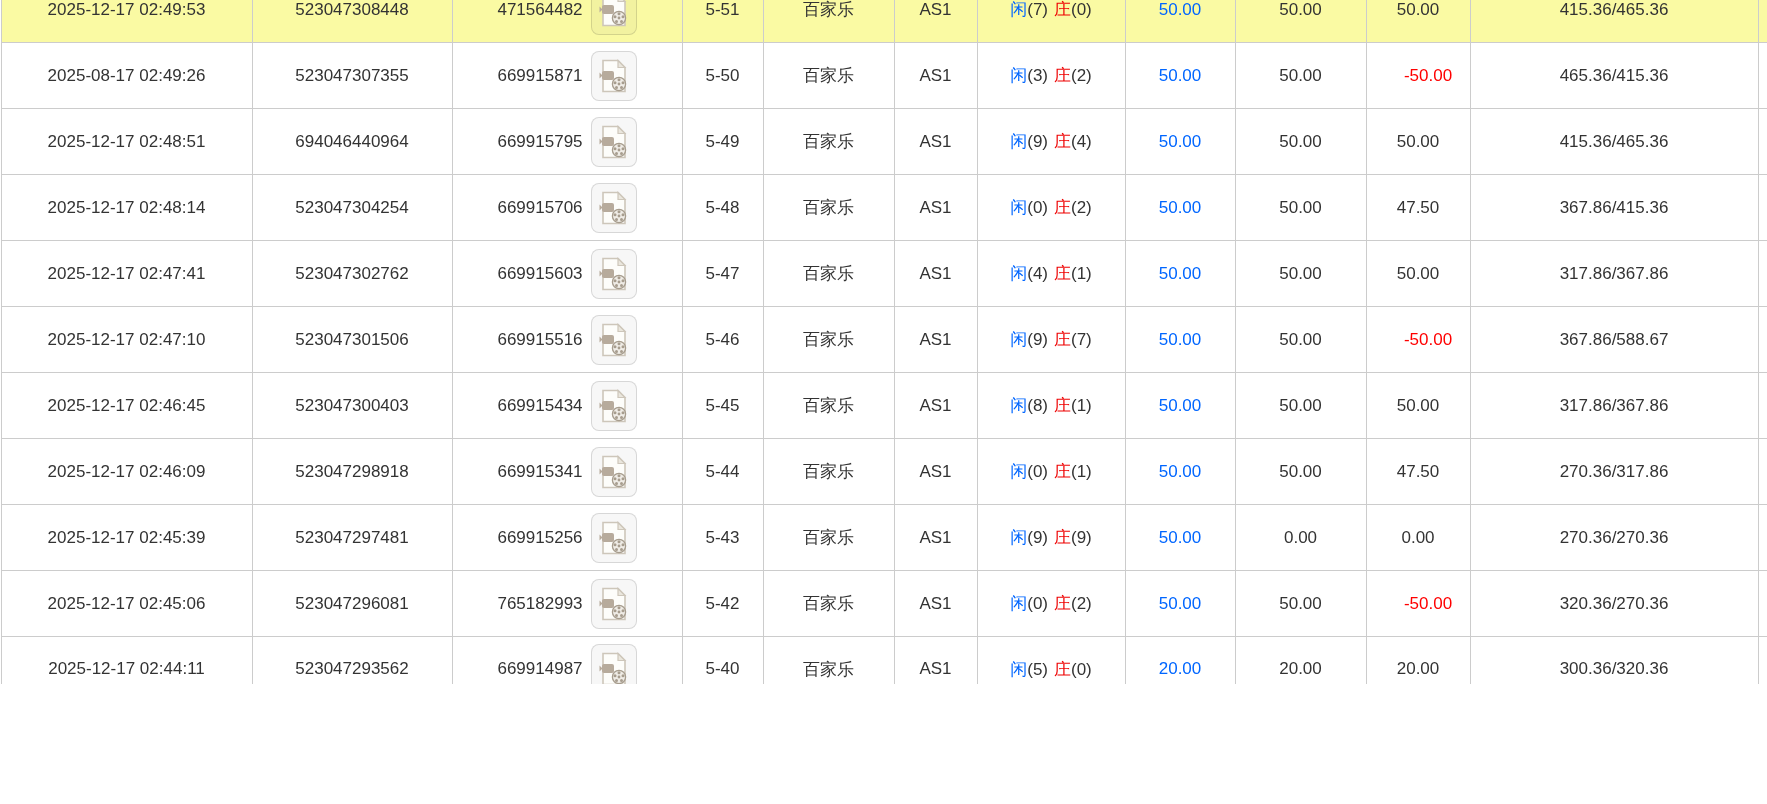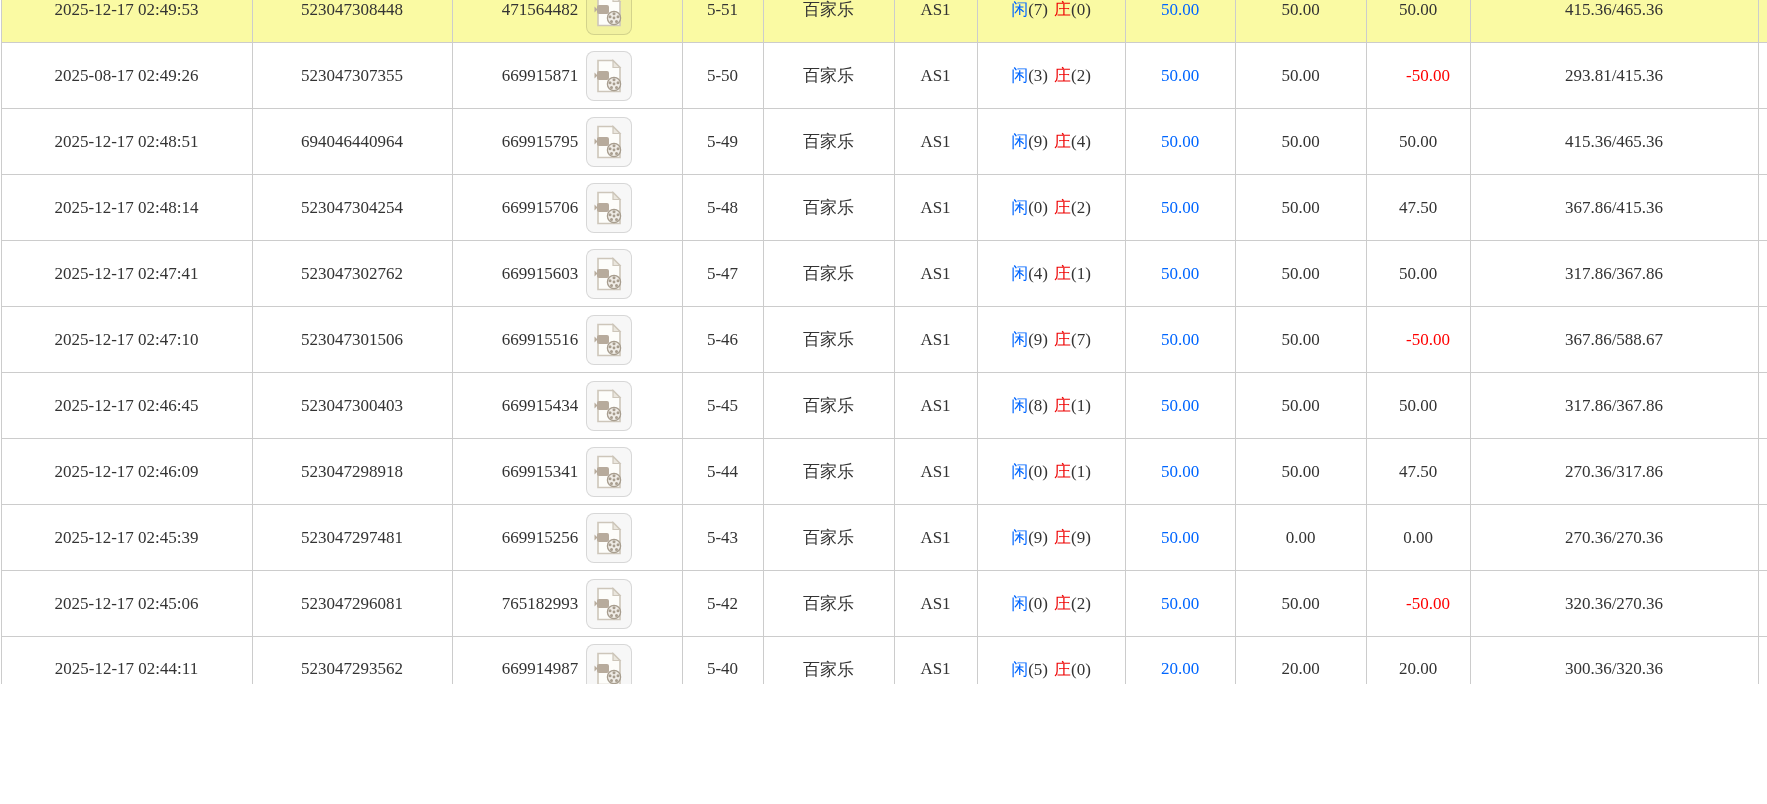--- a/index.html
+++ b/index.html
@@ -1,18 +1,18 @@
 <!DOCTYPE html>
 <html><head>
 <meta charset="utf-8">
 <style>
   html,body{margin:0;padding:0;background:#fff;}
   .viewport{
     width:1767px;height:684px;overflow:hidden;position:relative;
-    font-family:Liberation Serif, serif;
+    font-family:Liberation Sans, sans-serif;
   }
   table{
     border-collapse:collapse;table-layout:fixed;width:1767px;
     margin-top:-24px;font-size:17px;color:#333;
   }
   td{
     border:1px solid #ccc;text-align:center;vertical-align:middle;
     padding:0;overflow:hidden;white-space:nowrap;
   }
   tr.data-row{height:66px;background:#fff;}
@@ -115,21 +115,21 @@
     </td>
     <td><span>5-50</span></td>
     <td><span>百家乐</span></td>
     <td><span>AS1</span></td>
     <td>
       <span class="xian">闲</span><span>(3)</span><span class="zhuang">庄</span><span>(2)</span>
     </td>
     <td><span class="bet-amt">50.00</span></td>
     <td><span>50.00</span></td>
     <td><span class="winloss neg">-50.00</span></td>
-    <td><span>293.81/415.36</span></td>
+    <td><span>465.36/415.36</span></td>
     <td class="edge-cell"></td>
   </tr>
         <tr class="data-row">
     <td><span>2025-12-17 02:48:51</span></td>
     <td><span>694046440964</span></td>
     <td>
       <div class="round-wrap">
         <span>669915795</span>
         <button type="button" class="video-btn">
           <svg width="30" height="34" viewBox="0 0 30 34">

